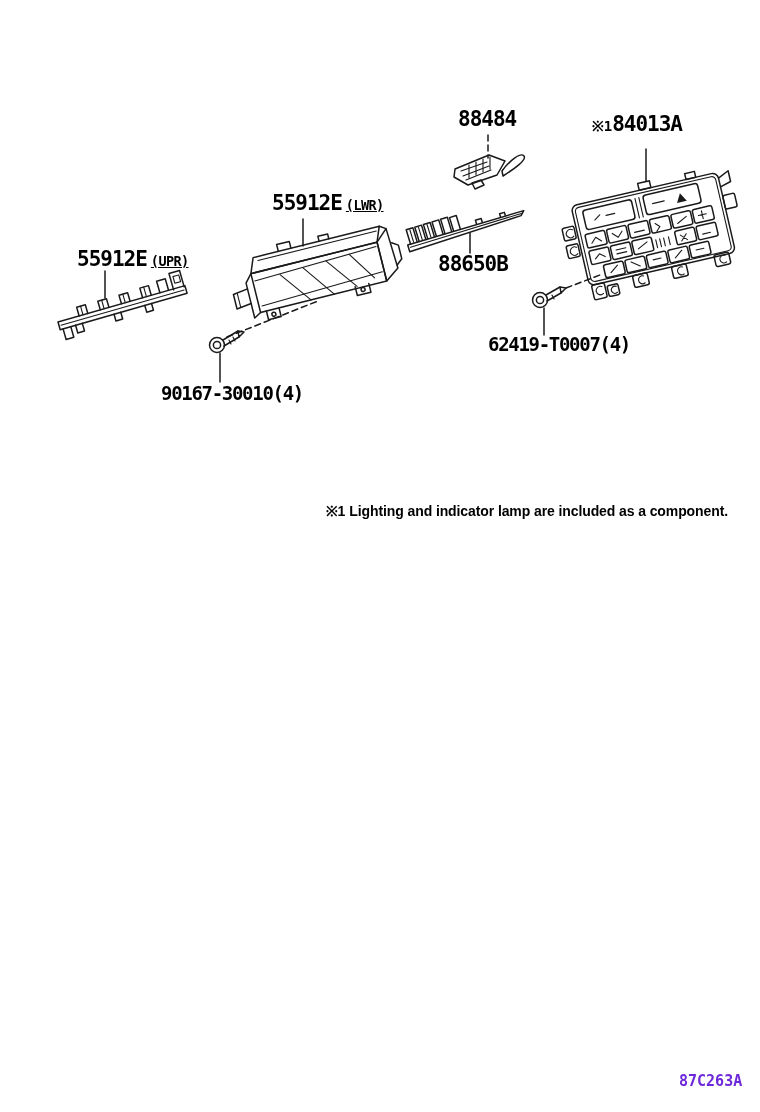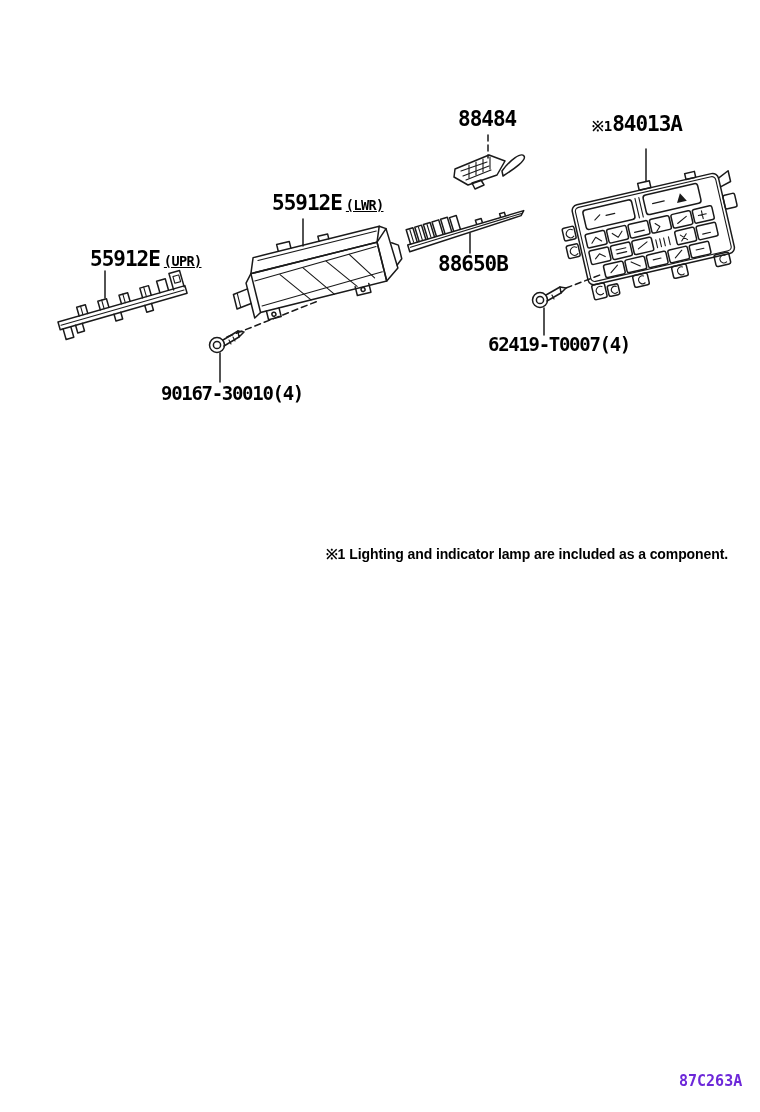--- a/index.html
+++ b/index.html
@@ -20,21 +20,21 @@
     position:absolute;color:#000;line-height:1;white-space:nowrap;
     font-family:"DejaVu Sans Mono",monospace;font-weight:bold;
     font-size:21px;letter-spacing:-1px;cursor:pointer;
   }
   .lbl.small{font-size:19px;letter-spacing:-1.3px;}
   .marker{font-size:14px;letter-spacing:0;font-weight:bold;}
   .qual{font-size:13.5px;letter-spacing:-0.6px;margin-left:4px;text-decoration:underline;}
   .note{
     position:absolute;left:326px;top:504px;color:#000;line-height:1.1;
     font-family:"Liberation Sans",sans-serif;font-weight:bold;font-size:14px;
-    white-space:nowrap;letter-spacing:-0.1px;margin-top:43px;
+    white-space:nowrap;letter-spacing:-0.1px;
   }
   .note .note-marker{margin-right:4px;}
   .fig-code{
     position:absolute;left:679px;top:1074px;color:#6d28d9;line-height:1;
     font-family:"DejaVu Sans Mono",monospace;font-weight:bold;font-size:15px;
   }
 </style>
 </head>
 <body>
 
@@ -211,21 +211,21 @@
 <div class="lbl" style="left:458px;top:109px">88484</div>
 
 <div class="lbl" style="left:592px;top:114px">
   <span class="marker">※1</span><span>84013A</span>
 </div>
 
 <div class="lbl" style="left:272px;top:193px">
   <span>55912E</span><span class="qual">(LWR)</span>
 </div>
 
-<div class="lbl" style="left:90px;top:249px">
+<div class="lbl" style="left:77px;top:249px">
   <span>55912E</span><span class="qual">(UPR)</span>
 </div>
 
 <div class="lbl" style="left:438px;top:254px">88650B</div>
 
 <div class="lbl small" style="left:488px;top:335px">62419-T0007(4)</div>
 
 <div class="lbl small" style="left:161px;top:384px">90167-30010(4)</div>
 
 <div class="note">

